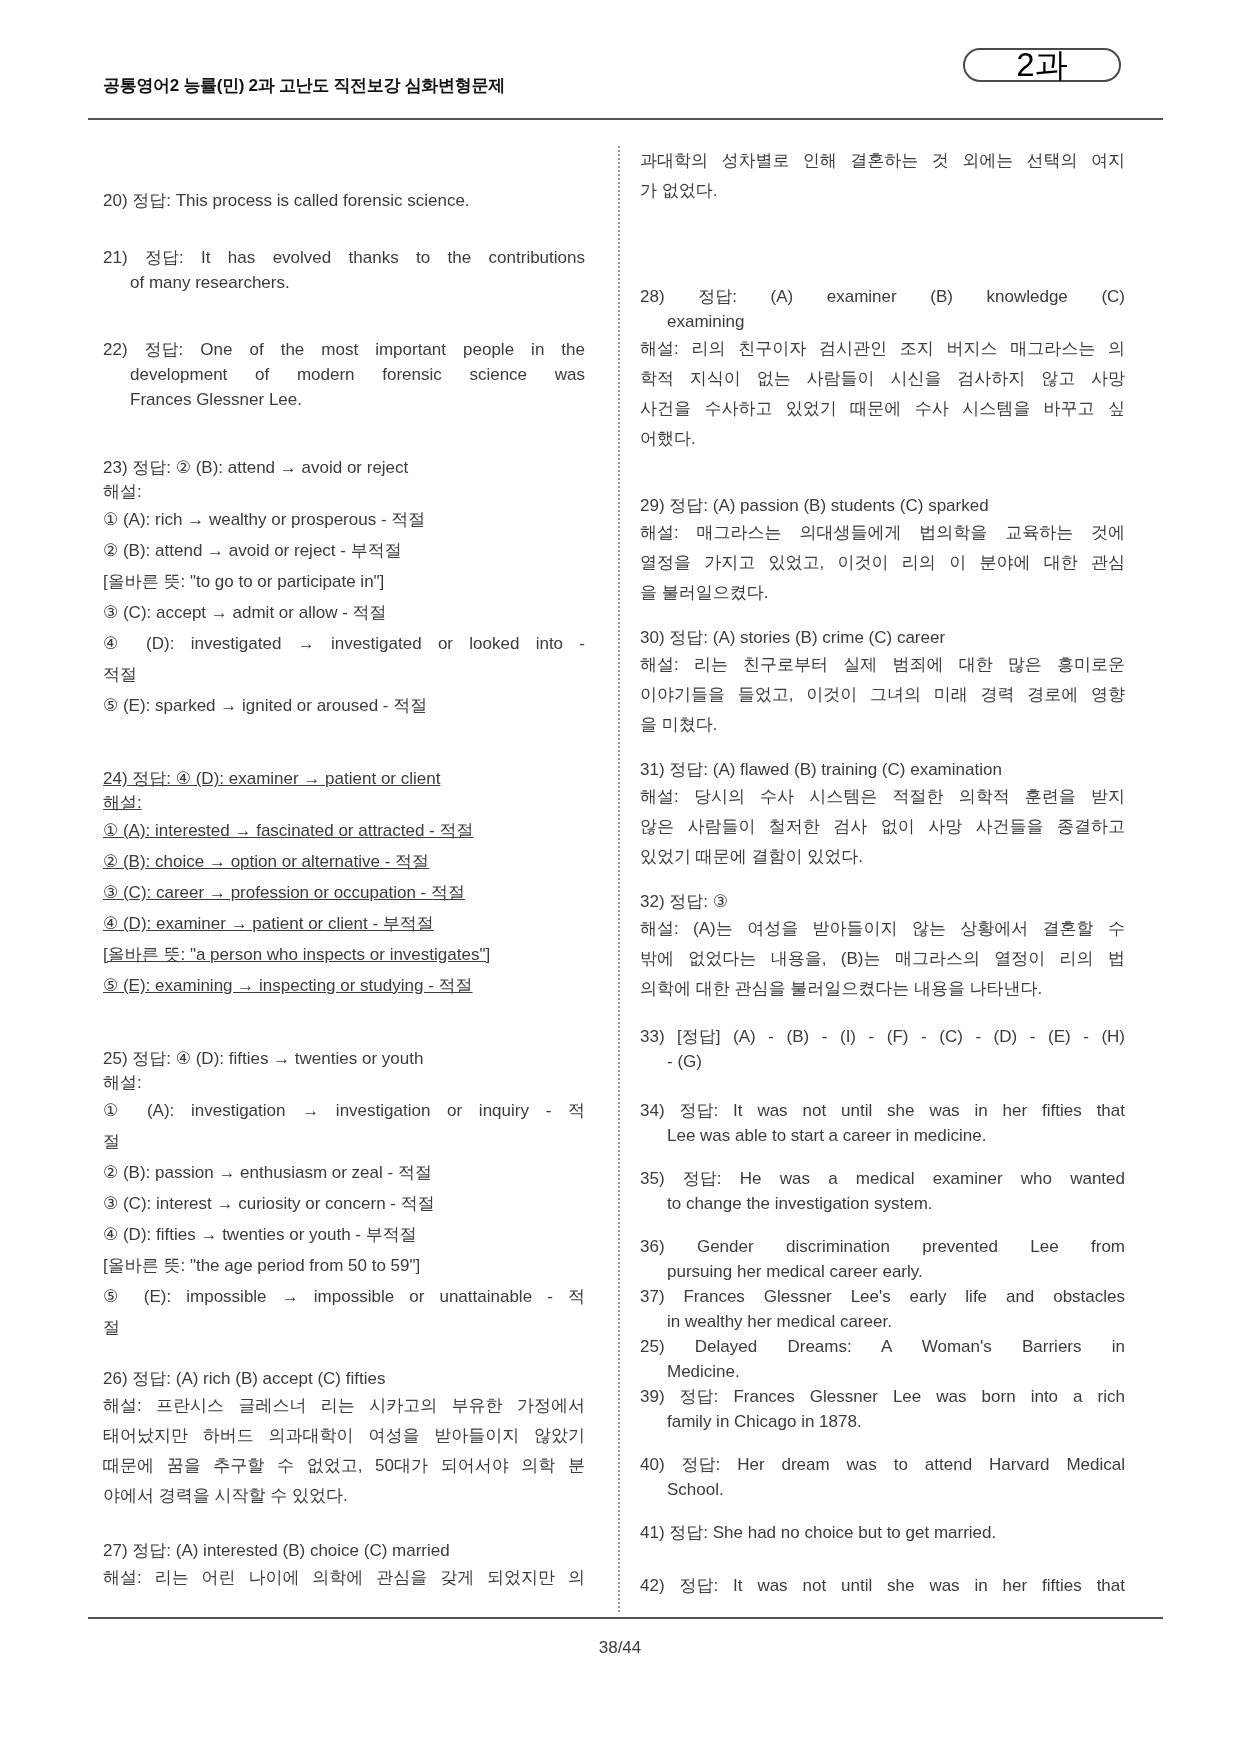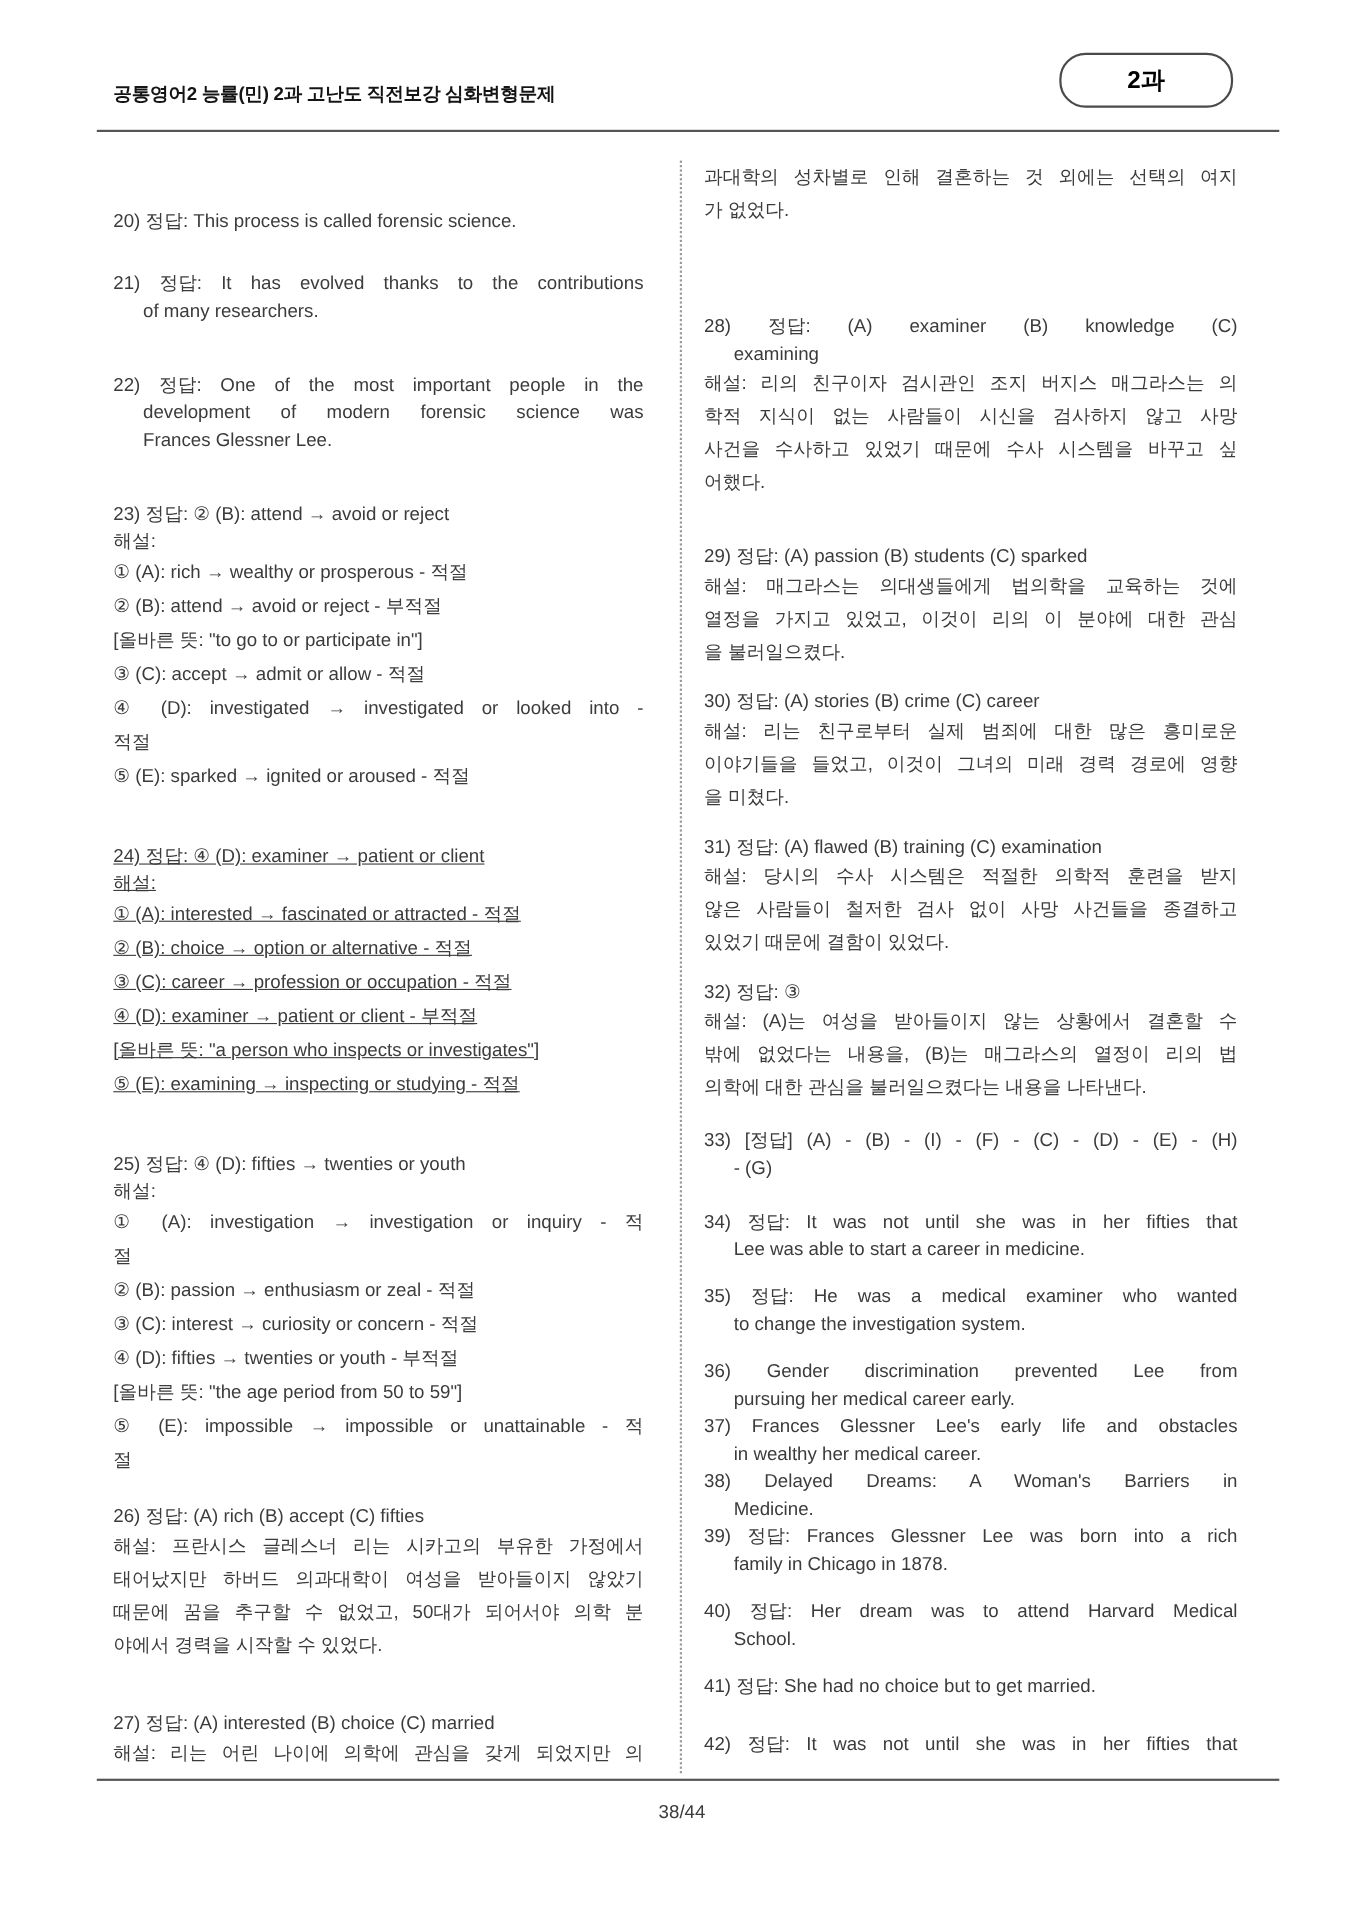--- a/index.html
+++ b/index.html
@@ -1,22 +1,22 @@
 <!DOCTYPE html>
 <html><head>
 <meta charset="utf-8">
 <style>
   html,body{margin:0;padding:0;background:#e8e8e8;}
   .page{position:relative;width:1240px;height:1753px;background:#ffffff;margin:0 auto;
         font-family:"Liberation Sans","DejaVu Sans",sans-serif;color:#3b3b3b;overflow:hidden;}
   
   .doc-title{position:absolute;left:103px;top:74px;font-size:17px;font-weight:700;color:#141414;letter-spacing:-0.3px;}
-  .unit-badge{position:absolute;left:963px;top:48px;width:158px;height:50px;border:2px solid #4a4a4a;
+  .unit-badge{position:absolute;left:963px;top:48px;width:158px;height:34px;border:2px solid #4a4a4a;
               border-radius:24px;display:flex;align-items:center;justify-content:center;
-              font-size:22px;font-weight:700;color:#000;box-sizing:border-box;}
+              font-size:33px;font-weight:400;color:#000;box-sizing:border-box;}
   .hrule{position:absolute;left:88px;width:1075px;height:0;border-top:2px solid #555;}
   .hrule.top{top:118px;}
   .hrule.bottom{top:1617px;}
   
   .columns{position:absolute;left:0;top:146px;width:1240px;display:flex;align-items:flex-start;}
   .col{box-sizing:border-box;}
   .col-left{margin-left:103px;width:482px;}
   .col-right{margin-left:55px;width:485px;}
   .vdivider{position:absolute;left:618px;top:146px;height:1466px;width:0;border-left:2px dotted #9a9a9a;}
   .block{margin:0;}
@@ -85,21 +85,21 @@
           <div class="ln gl j">⑤ (E): impossible → impossible or unattainable - 적</div>
           <div class="ln gl">절</div>
         </div>
         <div class="block" style="margin-top: 24px;">
           <div class="ln gh">26) 정답: (A) rich (B) accept (C) fifties</div>
           <div class="ln ko j">해설: 프란시스 글레스너 리는 시카고의 부유한 가정에서</div>
           <div class="ln ko j">태어났지만 하버드 의과대학이 여성을 받아들이지 않았기</div>
           <div class="ln ko j">때문에 꿈을 추구할 수 없었고, 50대가 되어서야 의학 분</div>
           <div class="ln ko">야에서 경력을 시작할 수 있었다.</div>
         </div>
-        <div class="block" style="margin-top: 44px;">
+        <div class="block" style="margin-top: 28px;">
           <div class="ln gh">27) 정답: (A) interested (B) choice (C) married</div>
           <div class="ln ko j">해설: 리는 어린 나이에 의학에 관심을 갖게 되었지만 의</div>
         </div>
       </section>
     <section class="col col-right">
         <div class="block" style="margin-top: 0px;">
           <div class="ln ko j">과대학의 성차별로 인해 결혼하는 것 외에는 선택의 여지</div>
           <div class="ln ko">가 없었다.</div>
         </div>
         <div class="block" style="margin-top: 78px;">
@@ -148,21 +148,21 @@
         </div>
         <div class="block" style="margin-top: 18px;">
           <div class="ln en j">36) Gender discrimination prevented Lee from</div>
           <div class="ln en ind">pursuing her medical career early.</div>
         </div>
         <div class="block" style="margin-top: 0px;">
           <div class="ln en j">37) Frances Glessner Lee's early life and obstacles</div>
           <div class="ln en ind">in wealthy her medical career.</div>
         </div>
         <div class="block" style="margin-top: 0px;">
-          <div class="ln en j">38) Delayed Dreams: A Woman's Barriers in</div>
+          <div class="ln en j">25) Delayed Dreams: A Woman's Barriers in</div>
           <div class="ln en ind">Medicine.</div>
         </div>
         <div class="block" style="margin-top: 0px;">
           <div class="ln en j">39) 정답: Frances Glessner Lee was born into a rich</div>
           <div class="ln en ind">family in Chicago in 1878.</div>
         </div>
         <div class="block" style="margin-top: 18px;">
           <div class="ln en j">40) 정답: Her dream was to attend Harvard Medical</div>
           <div class="ln en ind">School.</div>
         </div>

